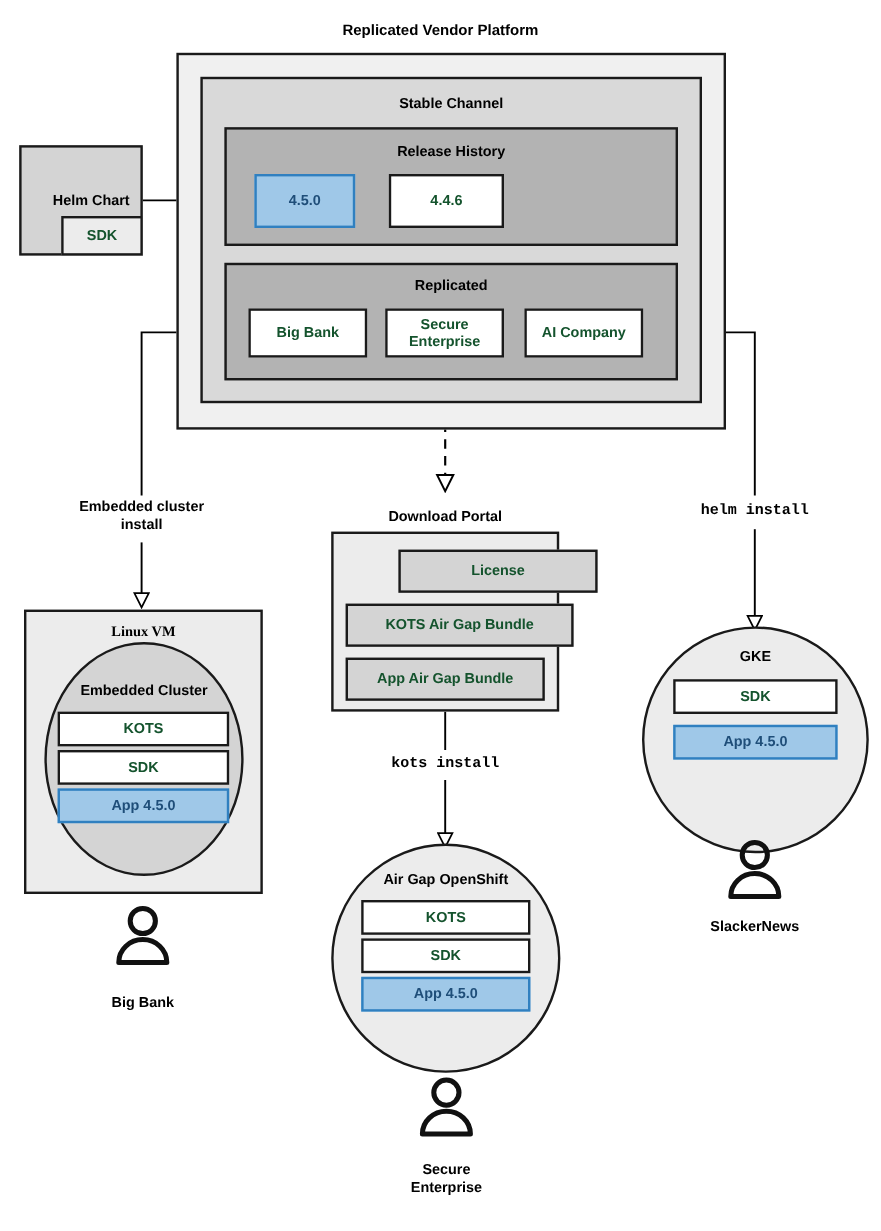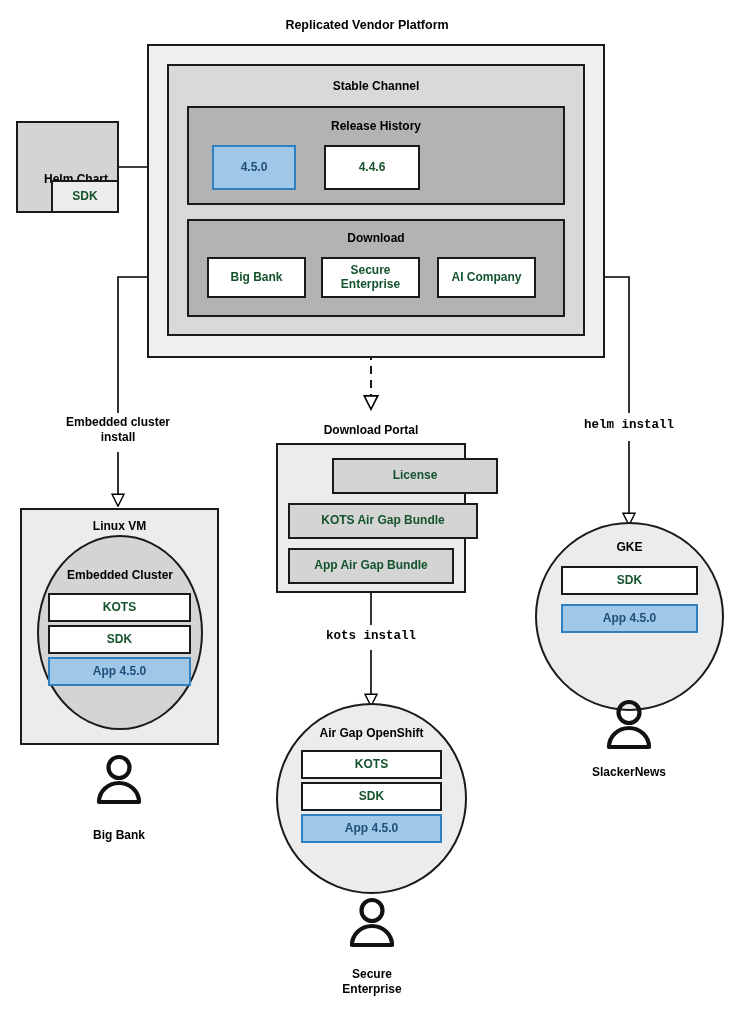--- a/index.html
+++ b/index.html
@@ -131,52 +131,52 @@
     <path d="M 629 441 L 629 524" stroke="#000000" stroke-width="1.6" fill="none" marker-end="url(#arrowOpen)"></path>
 
     <path d="M 371 593 L 371 625" stroke="#000000" stroke-width="1.6" fill="none"></path>
     <path d="M 371 650 L 371 705" stroke="#000000" stroke-width="1.6" fill="none" marker-end="url(#arrowOpen)"></path>
   </svg>
 
   <div class="plain-label" style="left:0;top:18px;width:734px;font-size:12.5px;">Replicated Vendor Platform</div>
 
   <div class="node boxgray" style="left:16px;top:121px;width:103px;height:92px;">
   </div>
-  <div class="plain-label" style="left:16px;top:160px;width:120px;margin-top:12px;">Helm Chart</div>
+  <div class="plain-label" style="left:16px;top:160px;width:120px;">Helm Chart</div>
   <div class="node boxlight" style="left:51px;top:180px;width:68px;height:33px;">SDK</div>
 
   <div class="node platform-outer" style="left:147px;top:44px;width:458px;height:314px;"></div>
 
   <div class="node chan" style="left:167px;top:64px;width:418px;height:272px;"></div>
   <div class="plain-label" style="left:167px;top:79px;width:418px;">Stable Channel</div>
 
   <div class="node sub" style="left:187px;top:106px;width:378px;height:99px;"></div>
   <div class="plain-label" style="left:187px;top:119px;width:378px;">Release History</div>
   <div class="node boxblue" style="left:212px;top:145px;width:84px;height:45px;">4.5.0</div>
   <div class="node boxwhite" style="left:324px;top:145px;width:96px;height:45px;">4.4.6</div>
 
   <div class="node sub" style="left:187px;top:219px;width:378px;height:98px;"></div>
-  <div class="plain-label" style="left:187px;top:231px;width:378px;">Download</div>
+  <div class="plain-label" style="left:187px;top:231px;width:378px;">Replicated</div>
   <div class="node boxwhite" style="left:207px;top:257px;width:99px;height:41px;">Big Bank</div>
   <div class="node boxwhite" style="left:321px;top:257px;width:99px;height:41px;">
     <span>Secure Enterprise</span>
   </div>
   <div class="node boxwhite" style="left:437px;top:257px;width:99px;height:41px;">AI Company</div>
 
   <div class="plain-label" style="left:38px;top:415px;width:160px;">
     <span>Embedded cluster</span><br>
     <span>install</span>
   </div>
 
   <div class="mono-label" style="left:549px;top:418px;width:160px;">helm install</div>
 
   <div class="mono-label" style="left:291px;top:629px;width:160px;">kots install</div>
 
   <div class="node boxlight" style="left:20px;top:508px;width:199px;height:237px;"></div>
-  <div class="plain-label" style="left:20px;top:519px;width:199px;">Linux VM</div>
+  <div class="plain-label" style="left:20px;top:519px;width:199px;font-family:Liberation Serif, serif;">Linux VM</div>
   <div class="node circle-dark" style="left:37px;top:535px;width:166px;height:195px;"></div>
   <div class="plain-label" style="left:37px;top:568px;width:166px;">Embedded Cluster</div>
   <div class="node boxwhite" style="left:48px;top:593px;width:143px;height:29px;">KOTS</div>
   <div class="node boxwhite" style="left:48px;top:625px;width:143px;height:29px;">SDK</div>
   <div class="node boxblue" style="left:48px;top:657px;width:143px;height:29px;">App 4.5.0</div>
 
   <svg class="actor" style="left:92px;top:753px;" width="54" height="54" viewBox="0 0 54 54">
     <circle cx="27" cy="14.5" r="10.5" fill="none" stroke="#111111" stroke-width="4.2"></circle>
     <path d="M 7 49 A 20 19 0 0 1 47 49 Z" fill="none" stroke="#111111" stroke-width="4.2" stroke-linejoin="round"></path>
   </svg>

